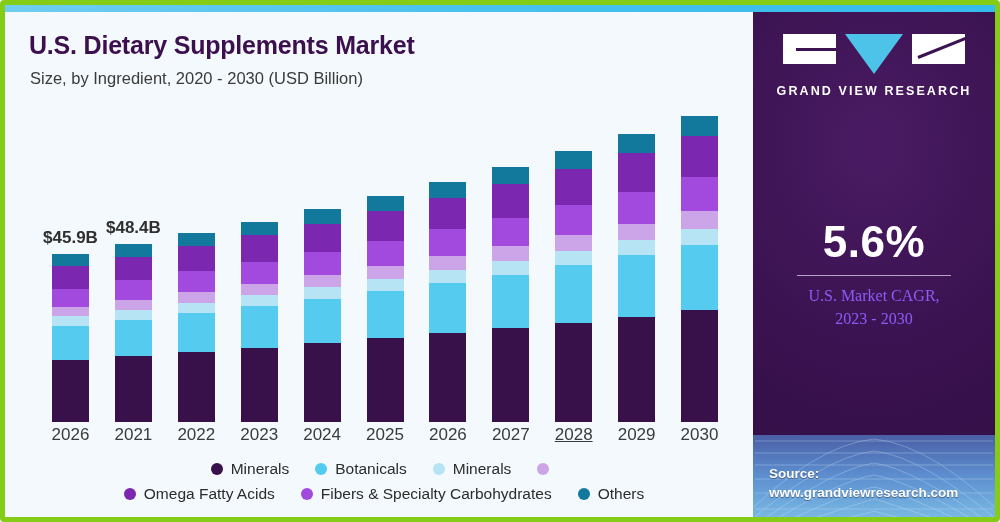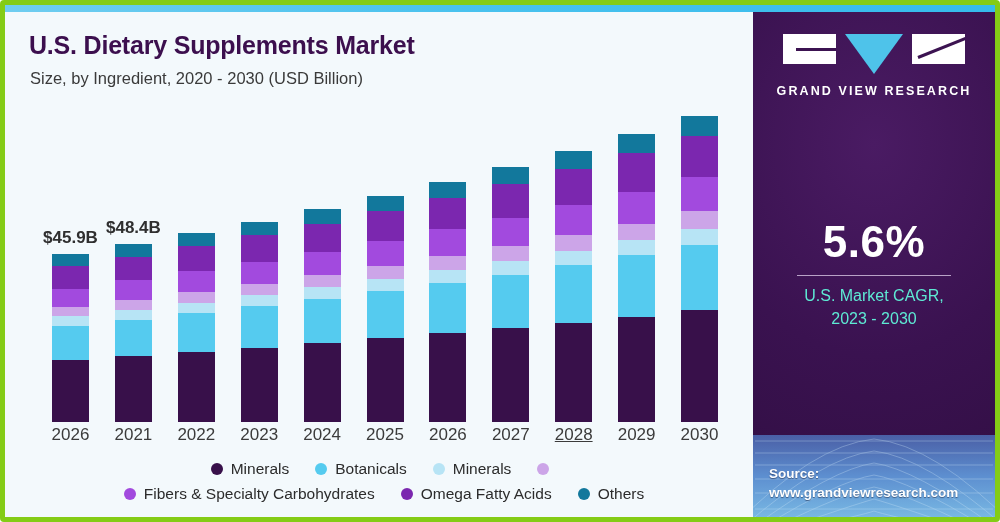--- a/index.html
+++ b/index.html
@@ -103,21 +103,21 @@
   }
   .cagr{
     position:absolute;left:0;top:205px;width:242px;text-align:center;
     color:#ffffff;font-size:44px;font-weight:bold;letter-spacing:0.5px;
   }
   .cagr-rule{
     position:absolute;left:44px;top:263px;width:154px;height:1px;background:#b9a2c7;
   }
   .cagr-sub{
     position:absolute;left:0;top:272px;width:242px;text-align:center;
-    color:#5eead4;font-size:16px;line-height:23px;
+    color:#8b5cf6;font-size:16px;line-height:23px;font-family:Liberation Serif, serif;
   }
   .side-bottom{
     position:absolute;left:0;bottom:0;width:242px;height:92px;
     background:linear-gradient(180deg,#4a5fa6 0%,#5d8fd0 45%,#7fc2e8 100%);
     overflow:hidden;
   }
   .mesh{position:absolute;left:0;top:0;width:242px;height:92px;opacity:.55;}
   .source{
     position:absolute;left:16px;top:29px;color:#ffffff;font-size:13.5px;
     font-weight:bold;line-height:19px;text-shadow:0 1px 1px rgba(20,30,60,.55);
@@ -267,26 +267,26 @@
           <div class="legend-item">
             <span class="swatch" style="background: rgb(183, 228, 245);"></span>
             <span>Minerals</span>
           </div>
           <div class="legend-item">
             <span class="swatch" style="background: rgb(204, 165, 232);"></span>
           </div>
         </div>
       <div class="legend-row" id="legend-row-2">
           <div class="legend-item">
+            <span class="swatch" style="background: rgb(123, 39, 175);"></span>
+            <span>Omega Fatty Acids</span>
+          </div>
+          <div class="legend-item">
             <span class="swatch" style="background: rgb(162, 74, 222);"></span>
             <span>Fibers &amp; Specialty Carbohydrates</span>
-          </div>
-          <div class="legend-item">
-            <span class="swatch" style="background: rgb(123, 39, 175);"></span>
-            <span>Omega Fatty Acids</span>
           </div>
           <div class="legend-item">
             <span class="swatch" style="background: rgb(18, 120, 156);"></span>
             <span>Others</span>
           </div>
         </div>
     </div>
   </div>
 
   <div class="side">

